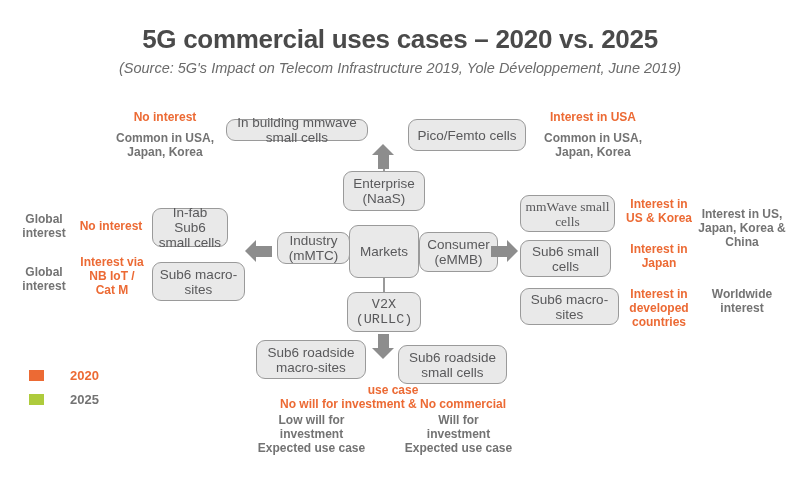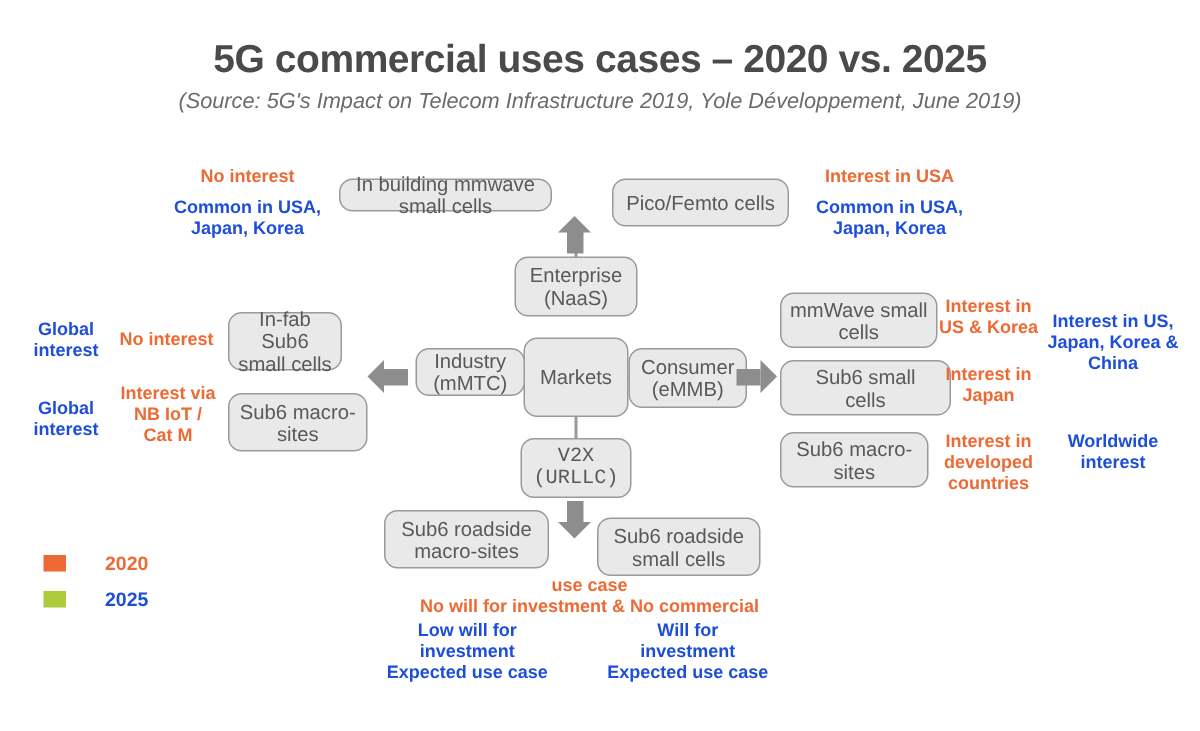--- a/index.html
+++ b/index.html
@@ -43,21 +43,21 @@
 
   
   .ann{
     position:absolute;
     font-size:12px;
     font-weight:bold;
     line-height:14px;
     text-align:center;
   }
   .c2020{color:#ec6a34;}
-  .c2025{color:#1d4ed8;}
+  .c2025{color:#737373;}
 
   
   .arrow{position:absolute;}
   .arrow .stem{position:absolute;background:#8d8d8d;}
   .arrow .head{position:absolute;width:0;height:0;}
 
   .arr-up .stem{left:6px;top:9px;width:11px;height:16px;}
   .arr-up .head{left:0;top:0;border-left:11.5px solid transparent;border-right:11.5px solid transparent;border-bottom:11px solid #8d8d8d;}
 
   .arr-down .stem{left:6px;top:0;width:11px;height:16px;}
@@ -194,28 +194,28 @@
   <div class="ann c2020" style="left:74px;top:255px;width:76px;">
     <div>Interest via</div>
     <div>NB IoT /</div>
     <div>Cat M</div>
   </div>
   <div class="ann c2025" style="left:14px;top:265px;width:60px;">
     <div>Global</div>
     <div>interest</div>
   </div>
 
-  <div class="node" style="left:520px;top:195px;width:105px;height:37px;">
+  <div class="node" style="left:520px;top:195px;width:95px;height:37px;font-family:Liberation Serif, serif;">
     <div>
       <div>mmWave small</div>
       <div>cells</div>
     </div>
   </div>
 
-  <div class="node" style="left:520px;top:240px;width:114px;height:37px;">
+  <div class="node" style="left:520px;top:240px;width:91px;height:37px;">
     <div>
       <div>Sub6 small</div>
       <div>cells</div>
     </div>
   </div>
 
   <div class="node" style="left:520px;top:288px;width:99px;height:37px;">
     <div>
       <div>Sub6 macro-</div>
       <div>sites</div>

